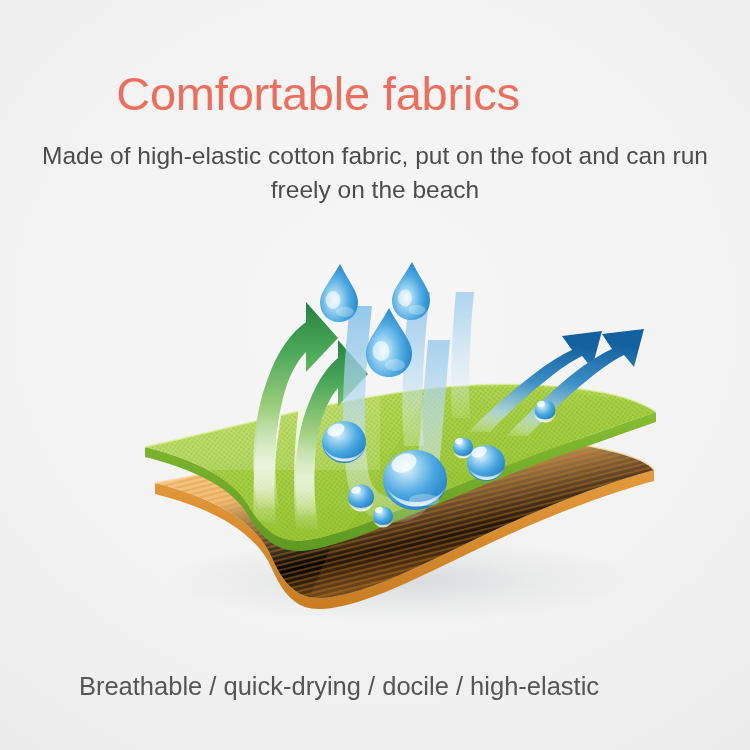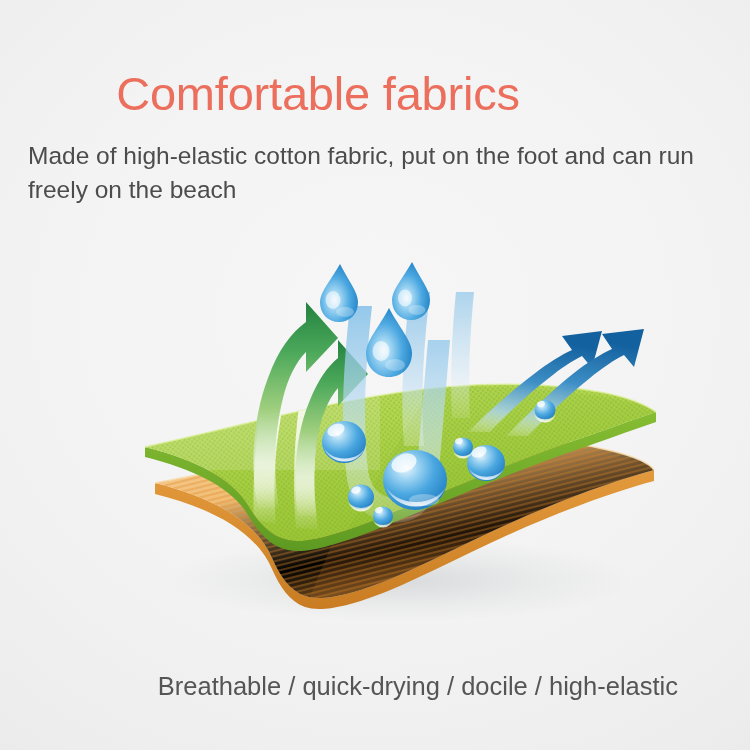--- a/index.html
+++ b/index.html
@@ -36,32 +36,33 @@
     color: #ec6e5c;
     letter-spacing: -0.2px;
     white-space: nowrap;
   }
 
   #subtitle {
     position: absolute;
     top: 114px;
     left: 28px;
     width: 694px;
+    text-align: center;
     font-size: 24.5px;
     font-weight: normal;
     line-height: 1.42;
     color: #4c4c4c;
   }
 
   #caption {
     position: absolute;
     top: 646px;
     left: 0;
     width: 678px;
-    text-align: right;
+    text-align: center;
     font-size: 25.5px;
     font-weight: normal;
     color: #555555;
     white-space: nowrap;
   }
 
   
   #illustration {
     position: absolute;
     left: 0;

